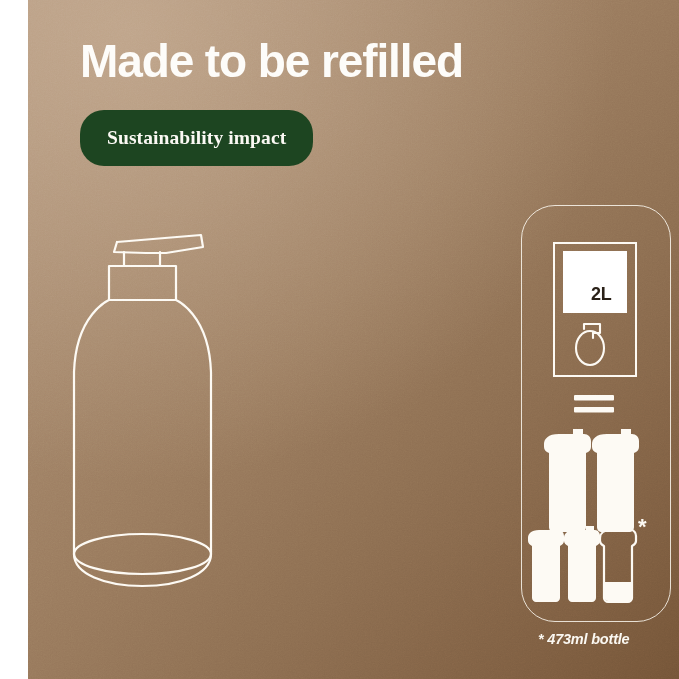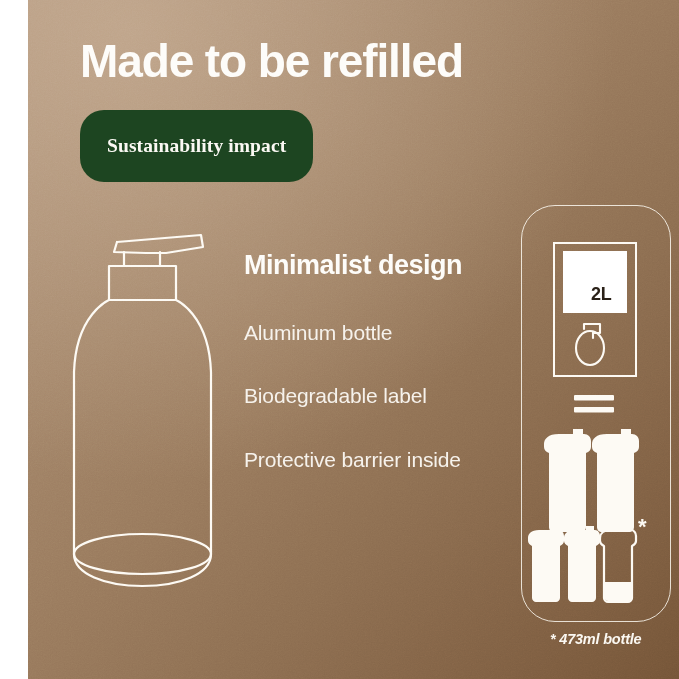--- a/index.html
+++ b/index.html
@@ -37,21 +37,21 @@
     font-weight:bold;
     color:#fdfcf9;
     letter-spacing:-1.1px;
     line-height:1.02;
     white-space:nowrap;
   }
   .badge{
     position:absolute;left:52px;top:110px;
     height:48px;
     display:flex;align-items:center;
-    padding:12px 27px;
+    padding:4px 27px;
     border-radius:24px;
     background:#1d4521;
   }
   .badge-label{
     font-family:"Liberation Serif", serif;
     font-weight:bold;
     font-size:19.5px;
     color:#fbf9f4;
     letter-spacing:.1px;
     white-space:nowrap;
@@ -77,21 +77,21 @@
 
   
   .panel{
     position:absolute;left:493px;top:205px;
     width:148px;height:415px;
     border:1.4px solid rgba(255,252,245,.82);
     border-radius:34px;
   }
   .refill-svg{position:absolute;left:493px;top:205px;}
   .footnote{
-    position:absolute;left:522px;top:631px;
+    position:absolute;left:510px;top:631px;
     font-size:14.5px;font-style:italic;font-weight:bold;
     color:#fbf8f2;letter-spacing:-.2px;white-space:nowrap;
   }
 </style>
 </head>
 <body>
 
 <div id="canvas">
 
   <svg id="grain" width="679" height="679">
@@ -122,26 +122,20 @@
       <path d="M112 78 C112 78 145 92 147 150"></path>
 
       <path d="M10 150 L10 332"></path>
       <path d="M147 150 L147 332"></path>
 
       <path d="M10 332 C10 352 41 364 78.5 364 C116 364 147 352 147 332"></path>
       <ellipse cx="78.5" cy="332" rx="68.5" ry="20"></ellipse>
     </g>
   </svg>
 
-  <div class="features">
-    <div class="feature-head">Minimalist design</div>
-    <div class="feature-item">Aluminum bottle</div>
-    <div class="feature-item">Biodegradable label</div>
-    <div class="feature-item">Protective barrier inside</div>
-  </div>
 
   <div class="panel"></div>
 
   <svg class="refill-svg" width="148" height="415" viewBox="0 0 148 415" fill="none">
 
     <rect x="33" y="38" width="82" height="133" stroke="#fdfaf4" stroke-width="2" fill="none"></rect>
 
     <rect x="42" y="46" width="64" height="62" fill="#ffffff"></rect>
 
     <g stroke="#fdfaf4" stroke-width="2.1" fill="none" stroke-linejoin="round" stroke-linecap="round">

